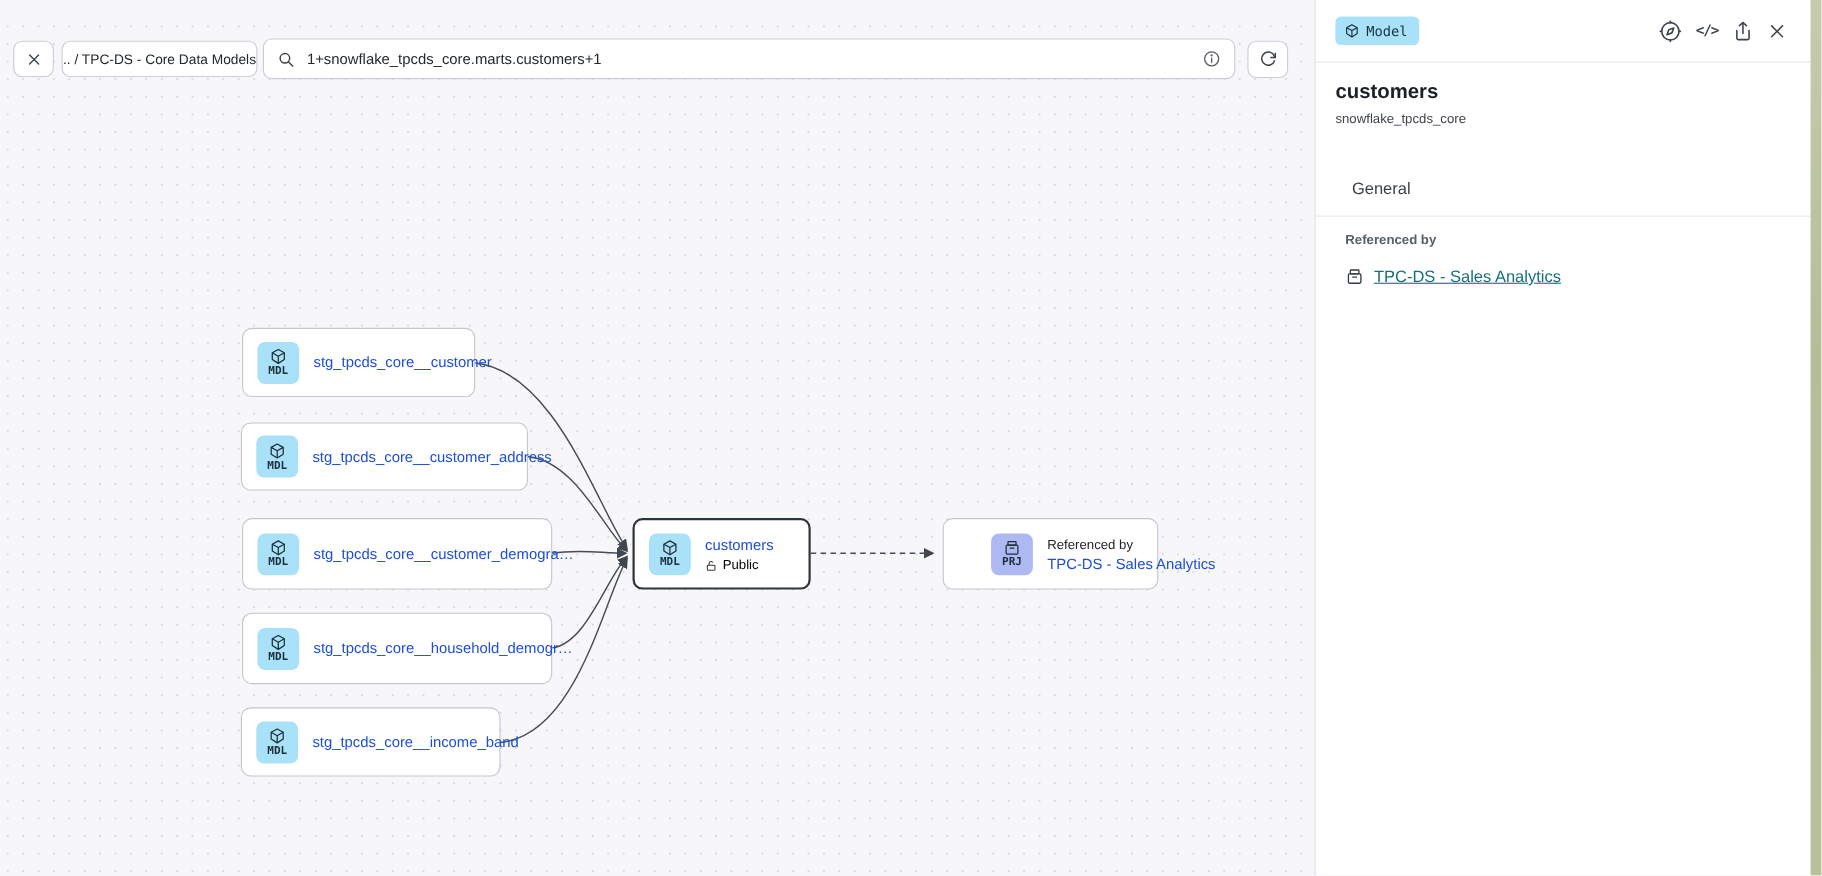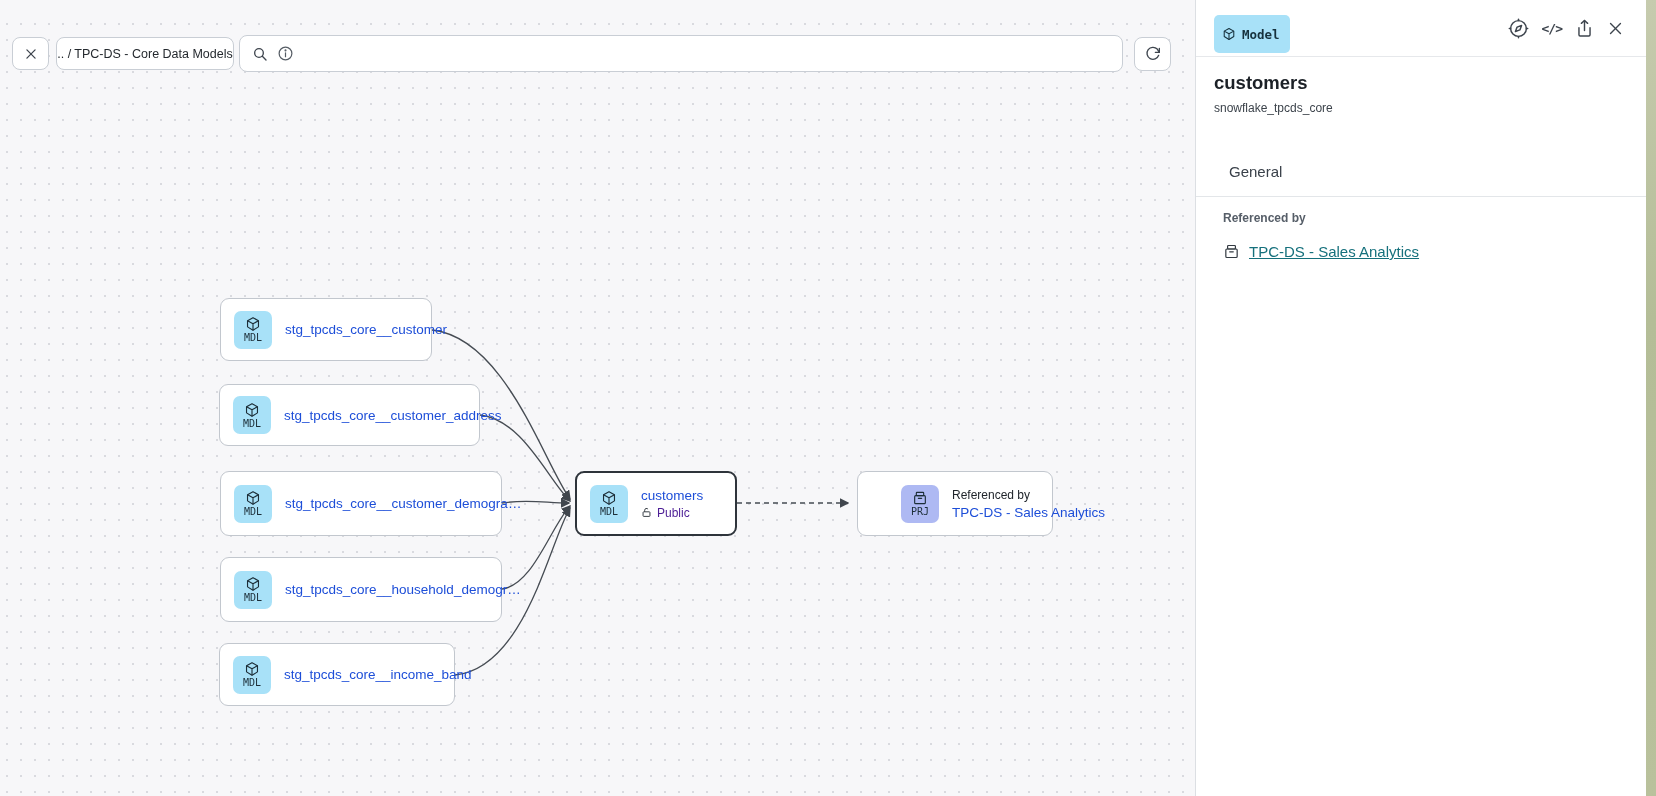--- a/index.html
+++ b/index.html
@@ -39,39 +39,39 @@
   .node{
     position:absolute;background:#fff;border:1px solid #c2c7ce;border-radius:9px;
     box-sizing:border-box;display:flex;align-items:center;gap:13px;padding:0 12px 0 13px;cursor:pointer;
   }
   .node.selected{border:2px solid #2e343b;}
   .node-iconbox{
     width:38px;height:38px;border-radius:7px;flex:0 0 auto;
     display:flex;flex-direction:column;align-items:center;justify-content:center;
     color:#1c2e38;
   }
-  .node-iconbox .ntype{font-family:"DejaVu Sans Mono",monospace;font-size:10px;font-weight:400;line-height:11px;}
+  .node-iconbox .ntype{font-family:"DejaVu Sans Mono",monospace;font-size:10px;font-weight:700;line-height:11px;}
   .node-iconbox.mdl{background:#a8e1f8;}
   .node-iconbox.prj{background:#aeb9f3;margin-left:30px;}
   .node-text{display:flex;flex-direction:column;justify-content:center;gap:3px;min-width:0;}
   .node-label{font-size:13.5px;color:#1d4ed8;white-space:nowrap;}
   .node-sub{font-size:12px;color:#21262c;white-space:nowrap;}
-  .node-meta{display:flex;align-items:center;gap:5px;font-size:12px;color:#4c1d95;}
+  .node-meta{display:flex;align-items:flex-end;gap:5px;font-size:12px;color:#000000;}
   
   .mini{position:absolute;left:0;bottom:0;width:33px;height:11px;background:#3f6df4;}
   
   .panel{
     position:absolute;left:1195px;top:0;width:451px;height:796px;background:#fff;
     border-left:1px solid #dcdfe3;box-sizing:border-box;
   }
   .panel-head{position:absolute;left:0;top:0;width:100%;height:57px;border-bottom:1px solid #e6e8eb;box-sizing:border-box;}
   .type-badge{
-    position:absolute;left:18px;top:15px;height:38px;padding:0 10px 0 8px;border-radius:5px;
+    position:absolute;left:18px;top:15px;height:26px;padding:0 10px 0 8px;border-radius:5px;
     background:#a8e1f8;color:#16313d;display:flex;align-items:center;gap:6px;
-    font-family:"DejaVu Sans Mono",monospace;font-size:12.5px;font-weight:700;
+    font-family:"DejaVu Sans Mono",monospace;font-size:12.5px;font-weight:400;
   }
   .head-icons{position:absolute;right:22px;top:18px;display:flex;align-items:center;gap:13px;}
   .head-icons .icon{cursor:pointer;}
   .code-glyph{font-family:"DejaVu Sans Mono",monospace;font-size:13px;font-weight:700;color:#3d444d;letter-spacing:-1px;}
   .panel-title{position:absolute;left:18px;top:72px;font-size:18.5px;font-weight:700;color:#1c2127;}
   .panel-subtitle{position:absolute;left:18px;top:101px;font-size:12px;color:#3c434b;text-align:right;}
   .tabs{
     position:absolute;left:0;top:150px;width:100%;height:47px;box-sizing:border-box;
     border-bottom:1px solid #e3e6e9;display:flex;align-items:stretch;padding-left:33px;gap:15px;
   }
@@ -125,20 +125,21 @@
     <span>.. / TPC-DS - Core Data Models</span>
   </div>
 
   <div class="search-box">
     <span class="icon">
       <svg width="16" height="16" viewBox="0 0 24 24" fill="none" stroke="#3d444d" stroke-width="2" stroke-linecap="round">
           <circle cx="10.5" cy="10.5" r="6.5"></circle>
           <line x1="15.5" y1="15.5" x2="21" y2="21"></line>
         </svg>
     </span>
+    <input type="text" value="1+snowflake_tpcds_core.marts.customers+1" style="">
     <span class="icon">
       <svg width="17" height="17" viewBox="0 0 24 24" fill="none" stroke="#555c64" stroke-width="1.7" stroke-linecap="round">
           <circle cx="12" cy="12" r="9"></circle>
           <line x1="12" y1="11" x2="12" y2="16.5"></line>
           <circle cx="12" cy="7.6" r="0.6" fill="#555c64"></circle>
         </svg>
     </span>
   </div>
 
   <div class="tbtn refresh-btn">

